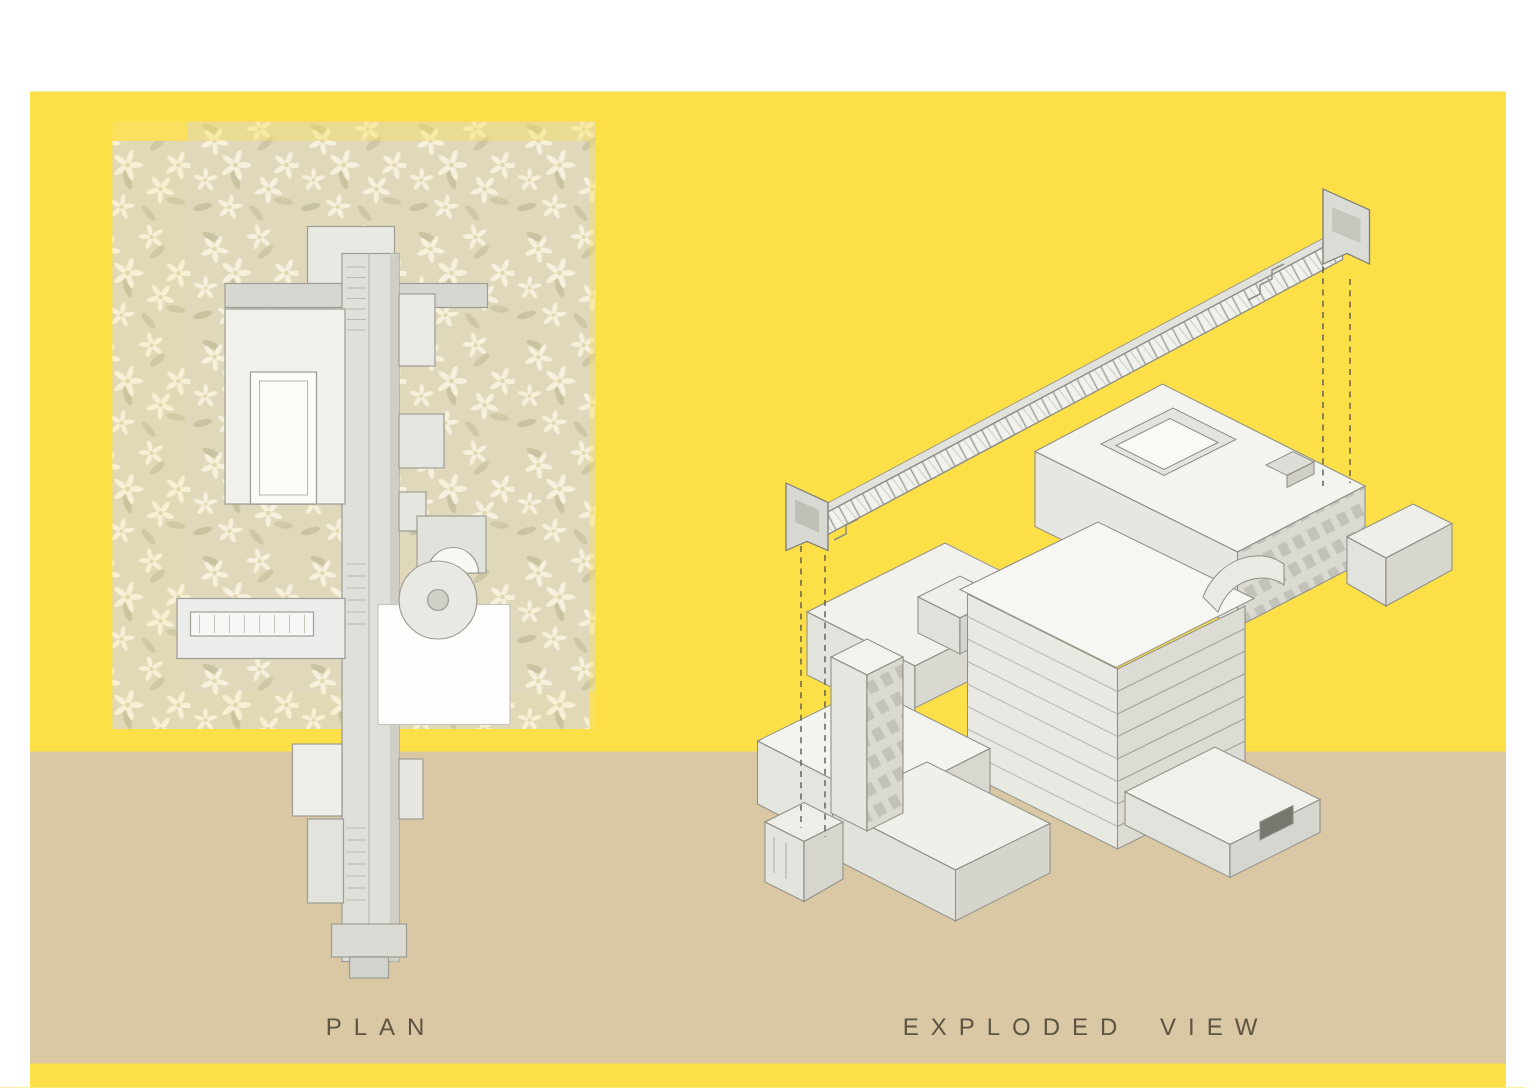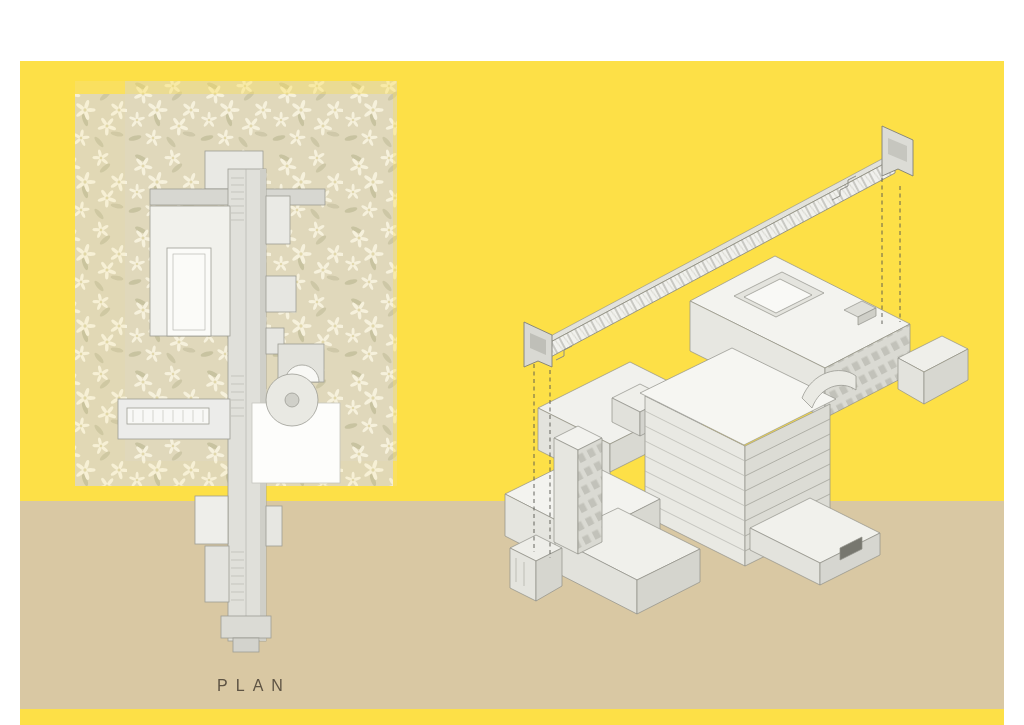--- a/index.html
+++ b/index.html
@@ -220,14 +220,15 @@
         <g stroke="#55554f" stroke-width="0.9" stroke-dasharray="4 3.5">
           <line x1="84" y1="268" x2="84" y2="456"></line>
           <line x1="100" y1="274" x2="100" y2="462"></line>
           <line x1="432" y1="82" x2="432" y2="228"></line>
           <line x1="450" y1="90" x2="450" y2="226"></line>
         </g>
       </svg>
     </figure>
 
     <div class="caption caption-plan" style="color: rgb(94, 84, 68);">PLAN</div>
+    <div class="caption caption-exploded" style="color: rgb(94, 84, 68);">EXPLODED VIEW</div>
   </div>
 </div>
 
 </body></html>

